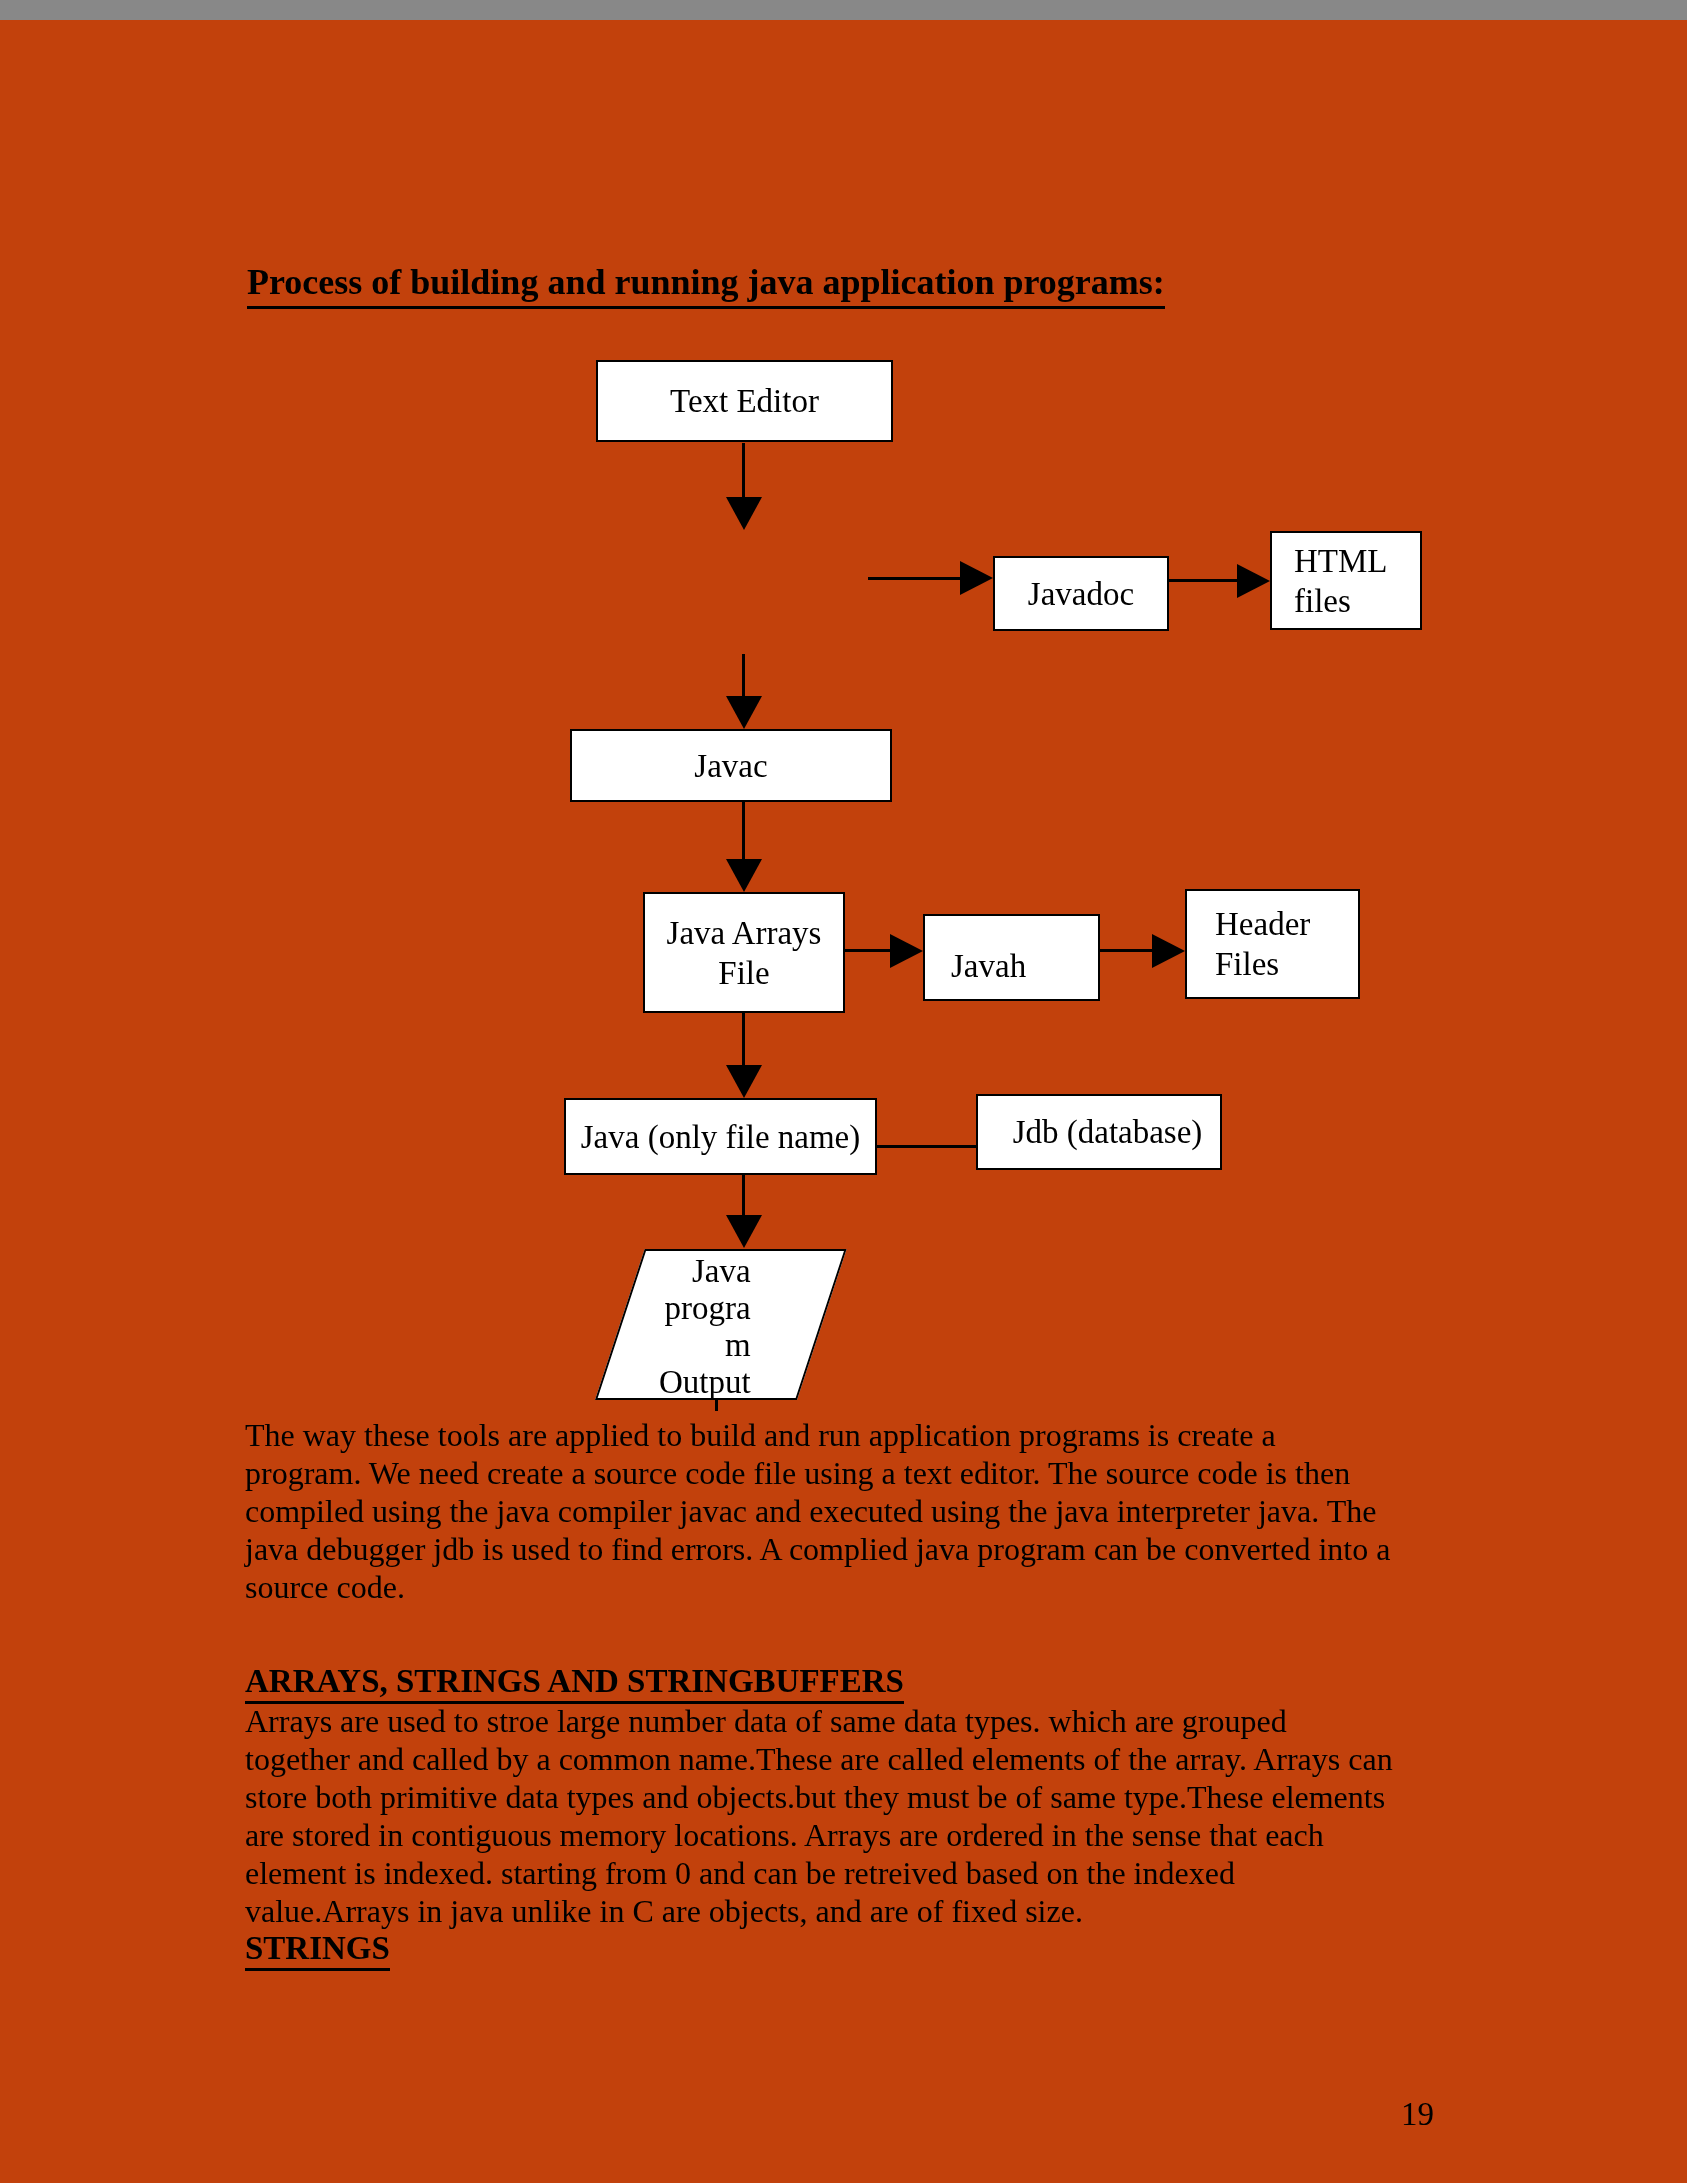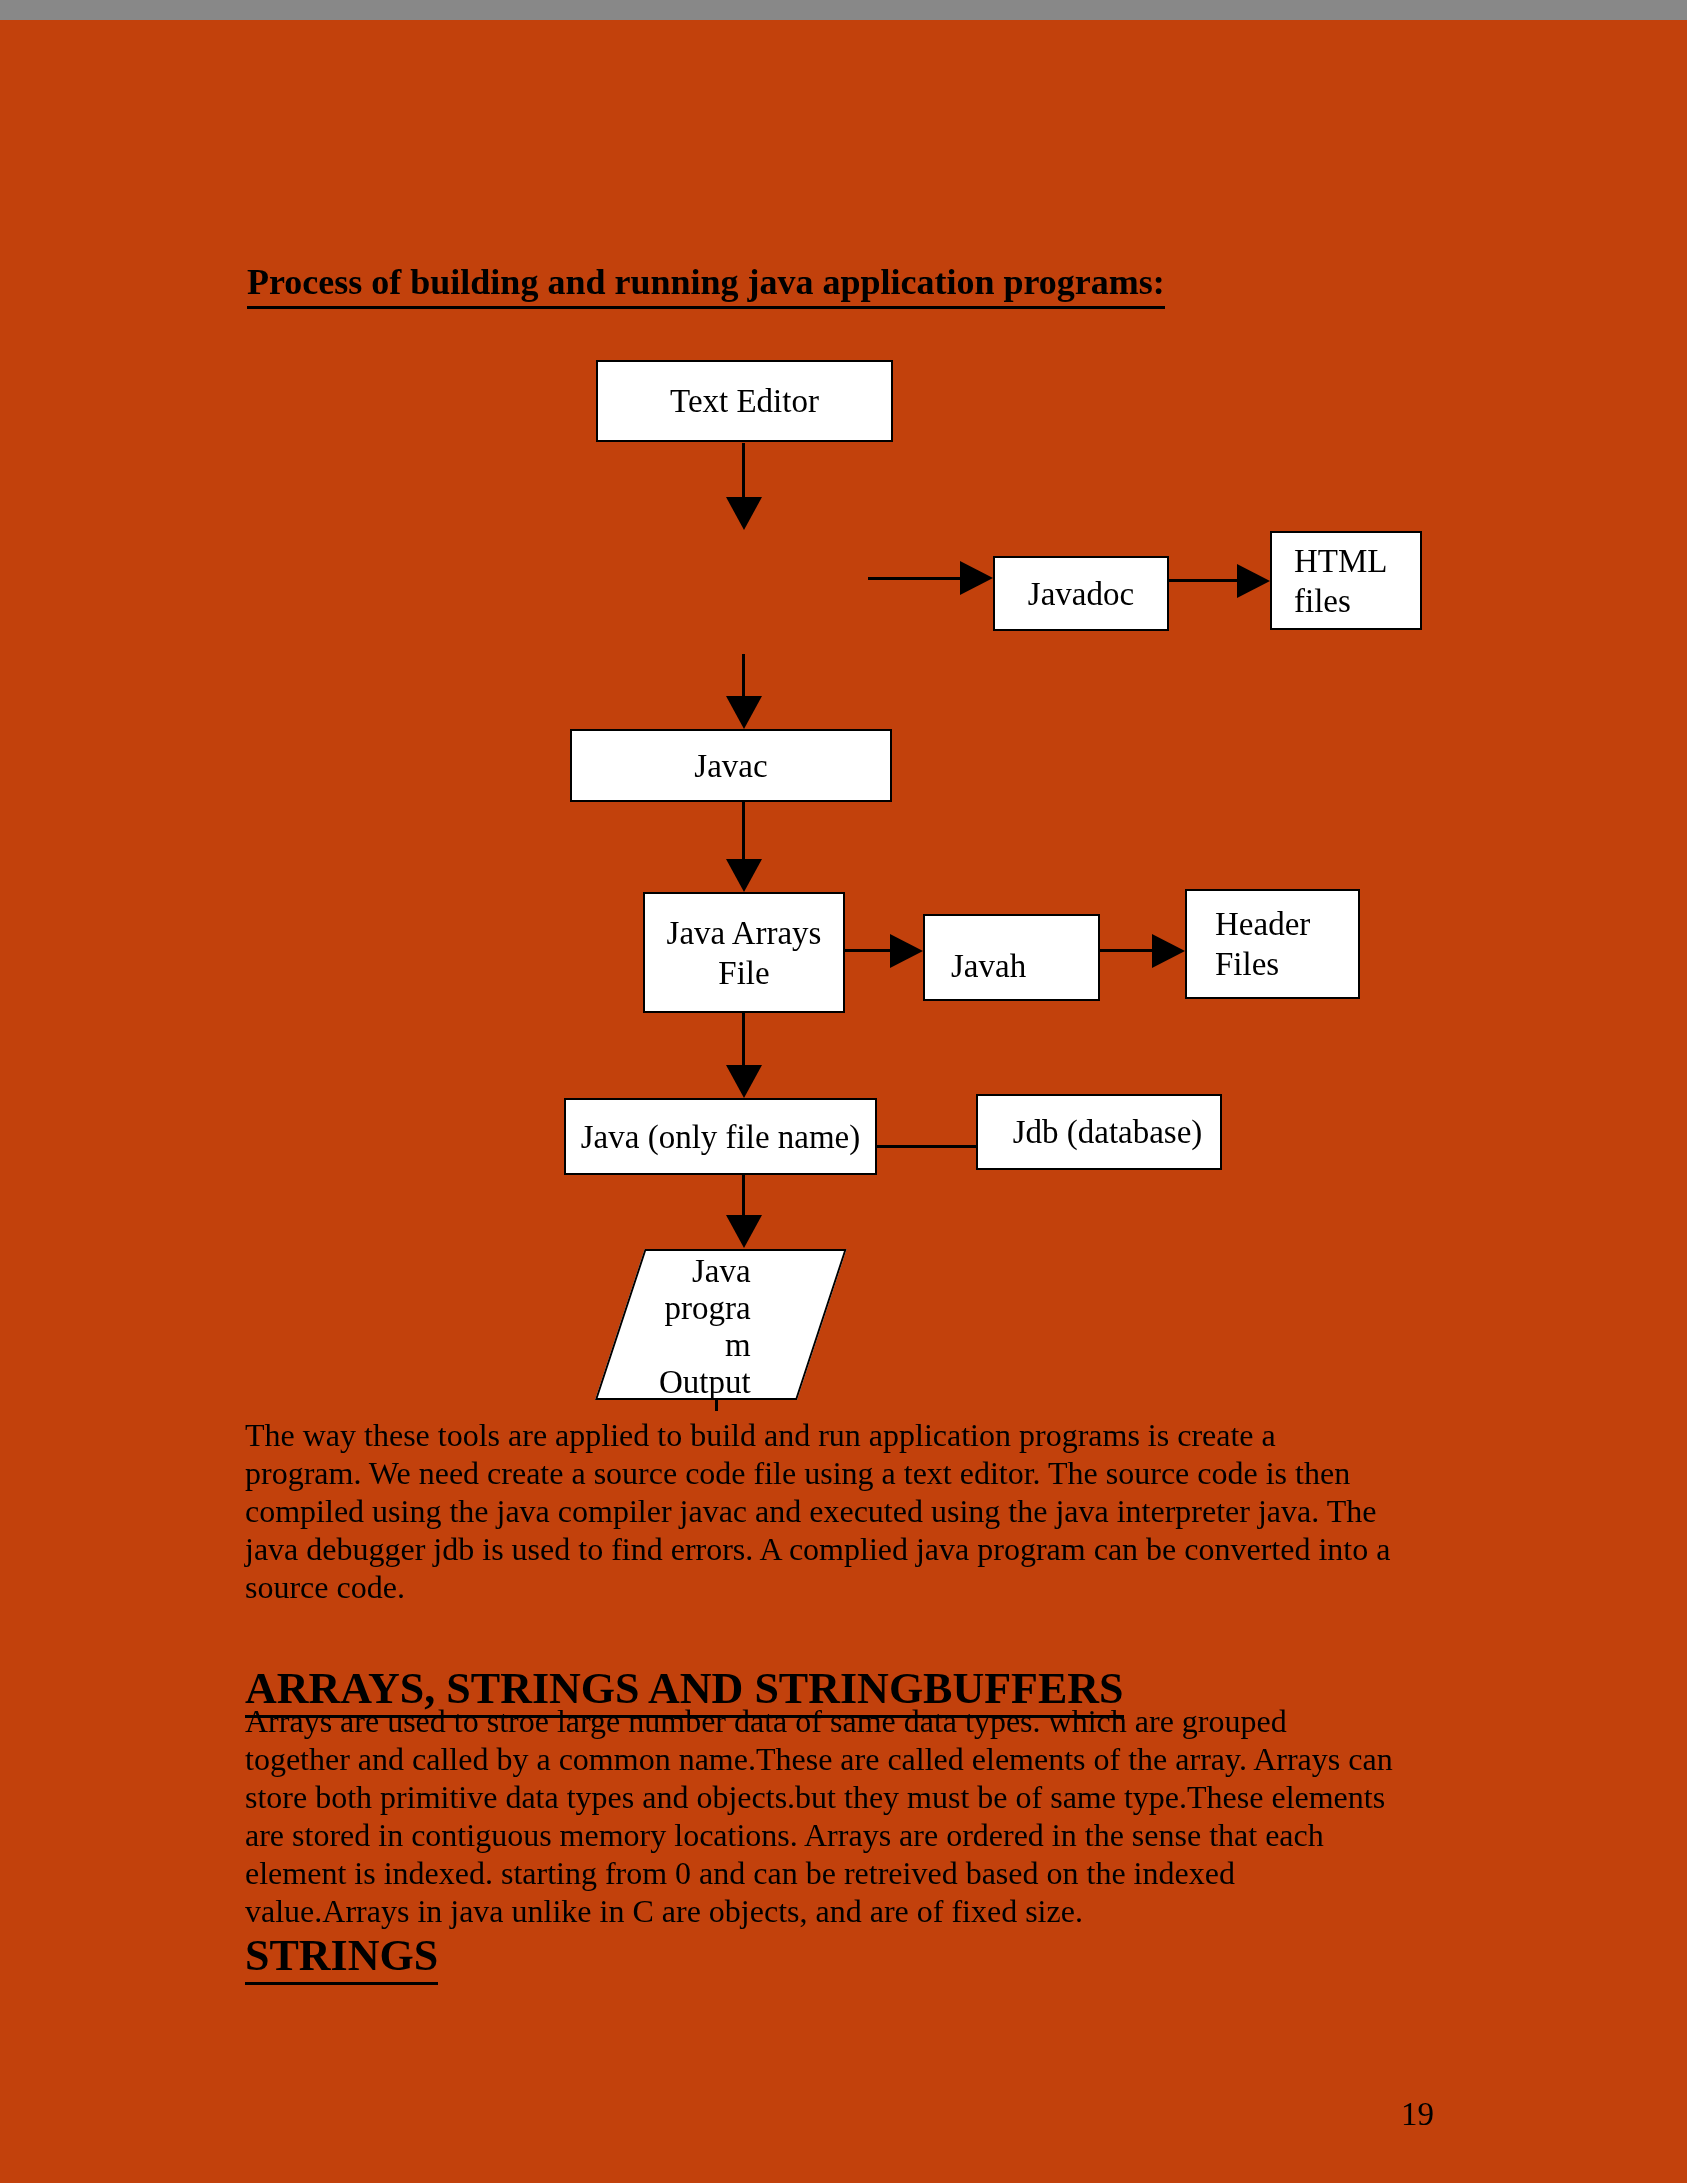--- a/index.html
+++ b/index.html
@@ -19,21 +19,21 @@
     border-bottom:3.3px solid #000;padding-bottom:2.5px;
     white-space:pre;
   }
   .para{
     position:absolute;left:245px;width:1236px;
     font-size:32px;line-height:38px;
     white-space:pre-line;
   }
   .subhead{
     position:absolute;left:245px;
-    font-size:44px;font-weight:bold;
+    font-size:33px;font-weight:bold;
     border-bottom:3.3px solid #000;padding-bottom:0.8px;
     white-space:pre;
   }
   .pagenum{
     position:absolute;left:1401px;top:2076px;
     font-size:33px;
   }
   
   .box{
     position:absolute;

